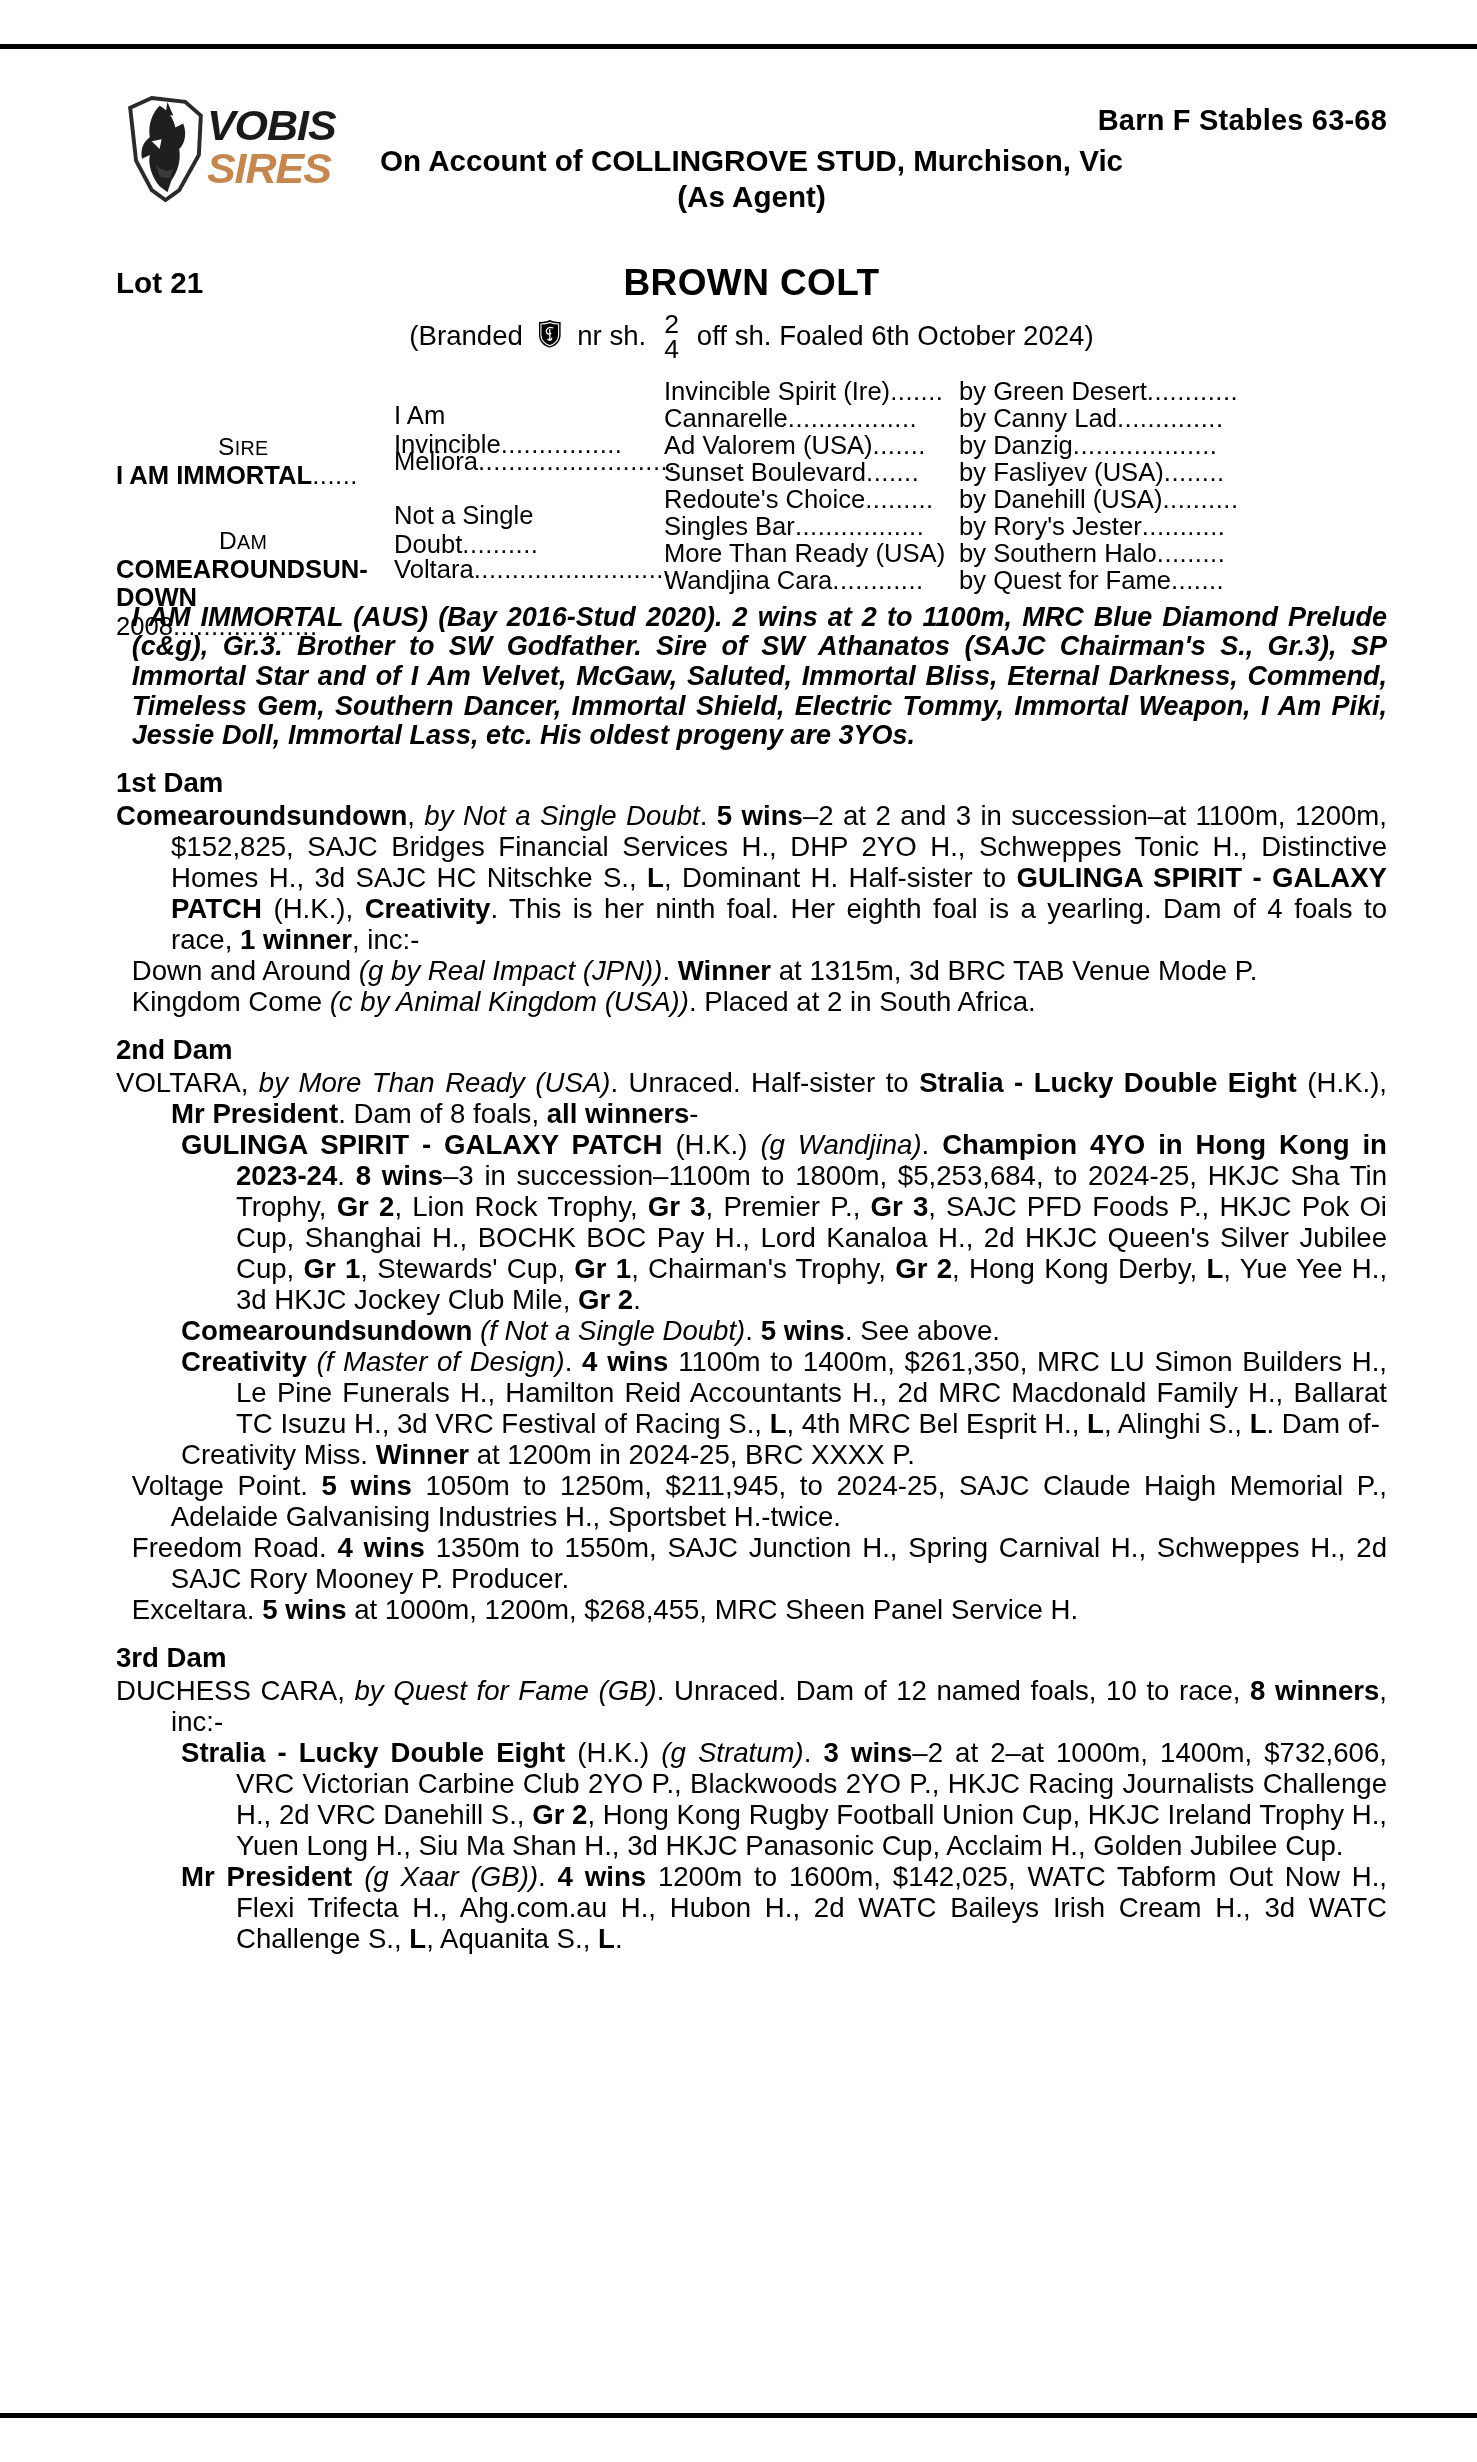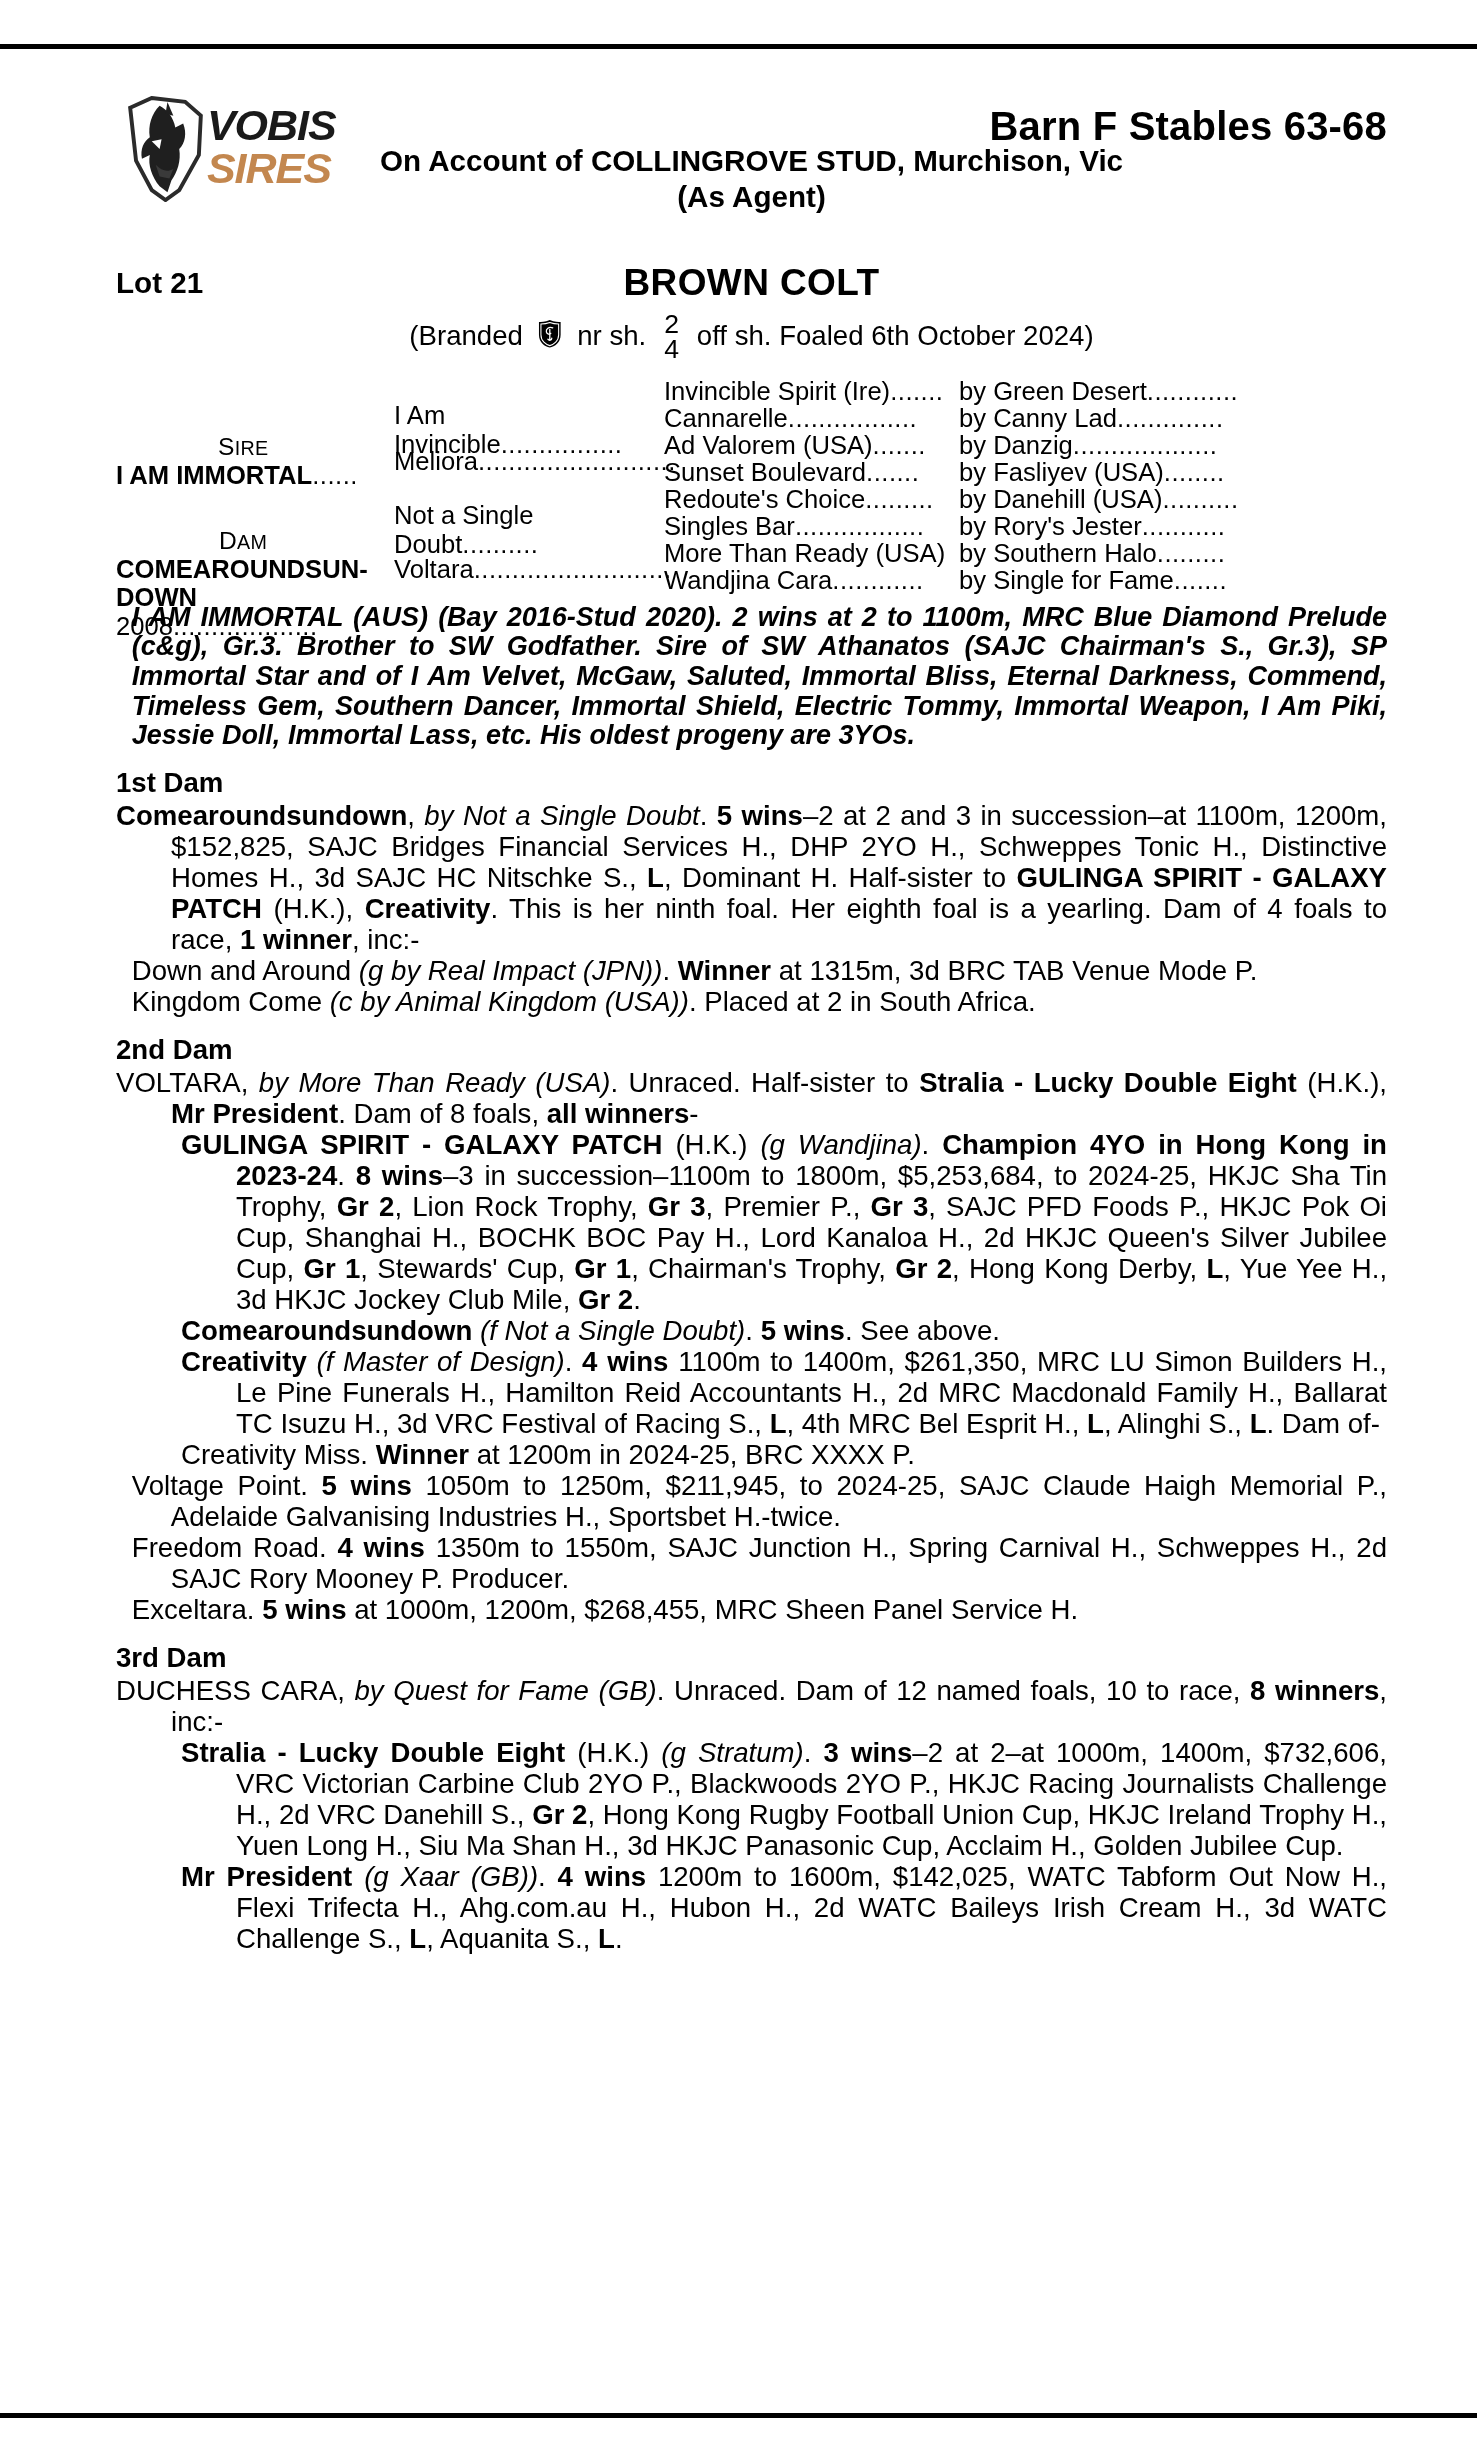--- a/index.html
+++ b/index.html
@@ -23,21 +23,21 @@
   .logo .vobis,.logo .sires{
     font-family:"Liberation Sans Narrow","Liberation Sans",sans-serif;
     font-weight:bold;font-size:43px;letter-spacing:-1px;line-height:43px;
     font-style:italic;display:block;
   }
   .logo .vobis{color:#1a1a1a;}
   .logo .sires{color:#c3874f;}
 
   .barn{
     position:absolute;right:0;top:9.9px;
-    font-weight:bold;font-size:40px;letter-spacing:0.2px;white-space:nowrap;
+    font-weight:bold;font-size:29px;letter-spacing:0.2px;white-space:nowrap;
   }
   .vendor{
     position:absolute;left:0;right:0;top:49px;text-align:center;
     font-weight:bold;font-size:29.6px;line-height:36px;
   }
   .vendor .agent{display:block;}
 
   .lotrow{position:relative;height:45px;}
   .lot{position:absolute;left:0;top:0;font-weight:bold;font-size:29.6px;}
   .colour{
@@ -193,21 +193,21 @@
       </div>
 
       <div class="c4">
         <div class="row"><span>by Green Desert</span><span class="dots">............</span></div>
         <div class="row"><span>by Canny Lad</span><span class="dots">..............</span></div>
         <div class="row"><span>by Danzig</span><span class="dots">...................</span></div>
         <div class="row"><span>by Fasliyev (USA)</span><span class="dots">........</span></div>
         <div class="row"><span>by Danehill (USA)</span><span class="dots">..........</span></div>
         <div class="row"><span>by Rory's Jester</span><span class="dots">...........</span></div>
         <div class="row"><span>by Southern Halo</span><span class="dots">.........</span></div>
-        <div class="row"><span>by Single for Fame</span><span class="dots">.......</span></div>
+        <div class="row"><span>by Quest for Fame</span><span class="dots">.......</span></div>
       </div>
     </div>
 
     <div class="blurb">I AM IMMORTAL (AUS) (Bay 2016-Stud 2020). 2 wins at 2 to 1100m, MRC Blue Diamond Prelude (c&amp;g), Gr.3. Brother to SW Godfather. Sire of SW Athanatos (SAJC Chairman's S., Gr.3), SP Immortal Star and of I Am Velvet, McGaw, Saluted, Immortal Bliss, Eternal Darkness, Commend, Timeless Gem, Southern Dancer, Immortal Shield, Electric Tommy, Immortal Weapon, I Am Piki, Jessie Doll, Immortal Lass, etc. His oldest progeny are 3YOs.</div>
 
     <div class="sechead">1st Dam</div>
     <p class="para"><b>Comearoundsundown</b>, <i>by Not a Single Doubt</i>. <b>5 wins</b>–2 at 2 and 3 in succession–at 1100m, 1200m, $152,825, SAJC Bridges Financial Services H., DHP 2YO H., Schweppes Tonic H., Distinctive Homes H., 3d SAJC HC Nitschke S., <b>L</b>, Dominant H. Half-sister to <b>GULINGA SPIRIT - GALAXY PATCH</b> (H.K.), <b>Creativity</b>. This is her ninth foal. Her eighth foal is a yearling. Dam of 4 foals to race, <b>1 winner</b>, inc:-</p>
     <p class="para lvl1">Down and Around <i>(g by Real Impact (JPN))</i>. <b>Winner</b> at 1315m, 3d BRC TAB Venue Mode P.</p>
     <p class="para lvl1">Kingdom Come <i>(c by Animal Kingdom (USA))</i>. Placed at 2 in South Africa.</p>
 

